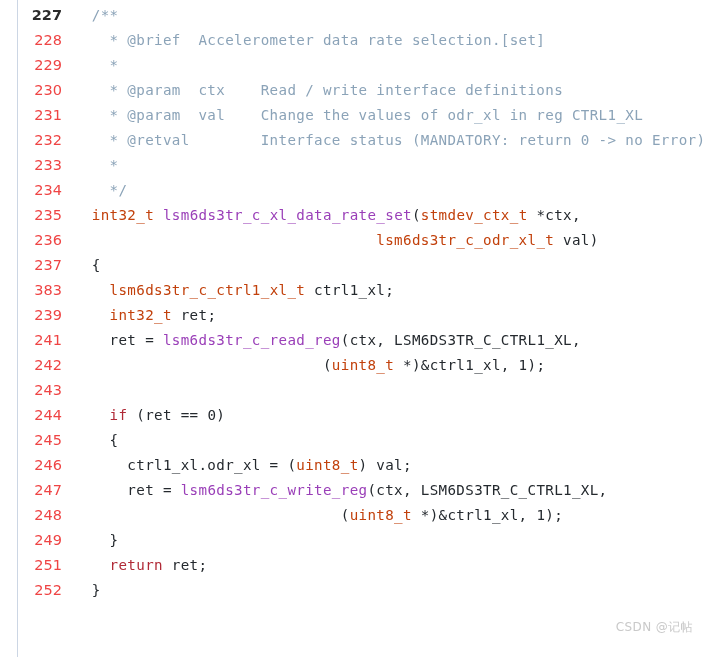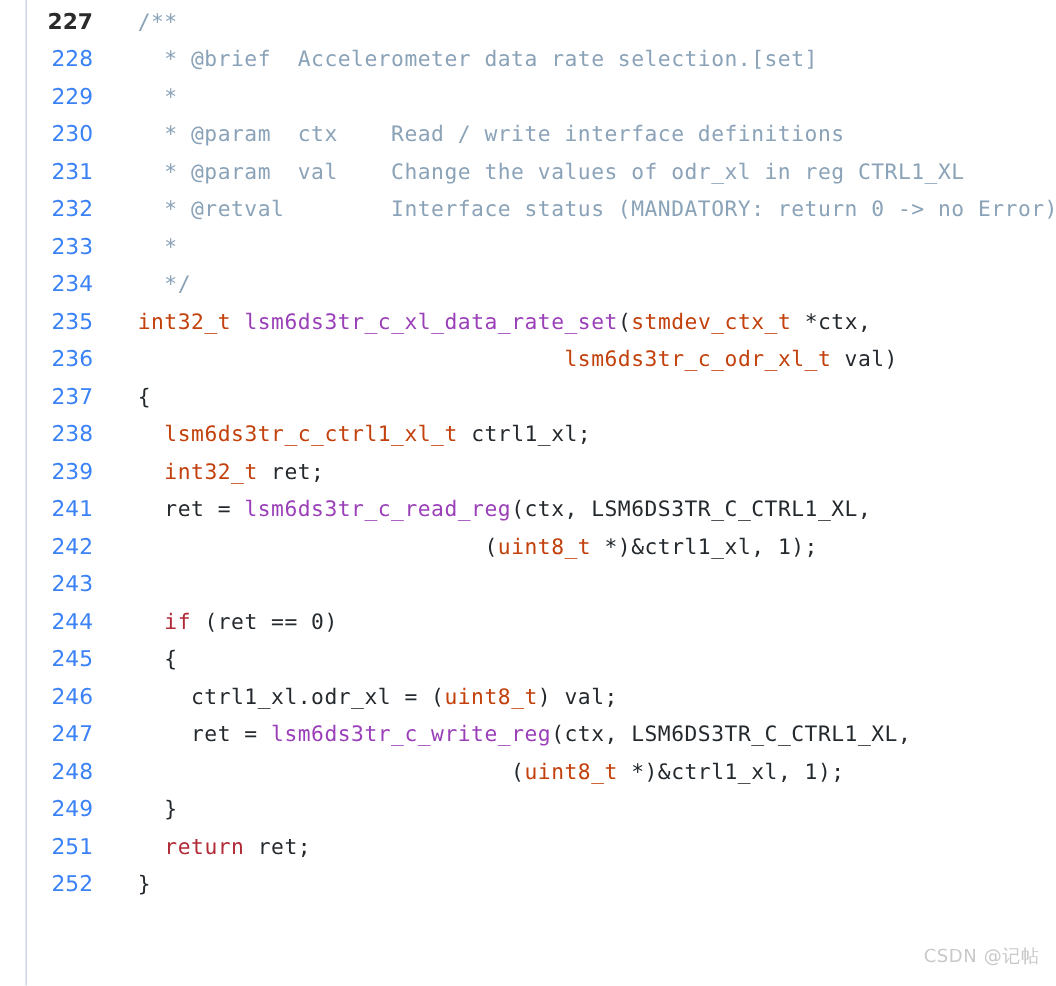--- a/index.html
+++ b/index.html
@@ -50,21 +50,21 @@
   }
 
   .line-number {
     width: 74px;
     min-width: 74px;
     text-align: right;
     padding-right: 12px;
     box-sizing: border-box;
     font-family: "DejaVu Sans", sans-serif;
     font-size: 14.5px;
-    color: #3b82f6;
+    color: #ef4444;
     user-select: none;
   }
   .code-line.current .line-number {
     color: #2b2b2b;
     font-weight: bold;
   }
 
   .line-content {
     flex: 1 1 auto;
     font-family: "DejaVu Sans Mono", monospace;
@@ -80,21 +80,21 @@
   .tok-keyword  { color: #b02a37; }
   .tok-type     { color: #c2410c; }
   .tok-func     { color: #9a3fb8; }
   .tok-plain    { color: #24292e; }
   .tok-number   { color: #24292e; }
   .tok-punct    { color: #24292e; }
 
   #watermark {
     position: absolute;
     right: 11px;
-    bottom: 11px;
+    bottom: 21px;
     font-family: "DejaVu Sans", sans-serif;
     font-size: 12px;
     color: #c9c9c9;
     letter-spacing: 0.4px;
     user-select: none;
   }
 </style>
 </head>
 <body>
 
@@ -107,21 +107,21 @@
       <div class="code-line"><span class="line-number">228</span><span class="line-content"><span class="tok-comment">    * @brief  Accelerometer data rate selection.[set]</span></span></div>
       <div class="code-line"><span class="line-number">229</span><span class="line-content"><span class="tok-comment">    *</span></span></div>
       <div class="code-line"><span class="line-number">230</span><span class="line-content"><span class="tok-comment">    * @param  ctx    Read / write interface definitions</span></span></div>
       <div class="code-line"><span class="line-number">231</span><span class="line-content"><span class="tok-comment">    * @param  val    Change the values of odr_xl in reg CTRL1_XL</span></span></div>
       <div class="code-line"><span class="line-number">232</span><span class="line-content"><span class="tok-comment">    * @retval        Interface status (MANDATORY: return 0 -&gt; no Error).</span></span></div>
       <div class="code-line"><span class="line-number">233</span><span class="line-content"><span class="tok-comment">    *</span></span></div>
       <div class="code-line"><span class="line-number">234</span><span class="line-content"><span class="tok-comment">    */</span></span></div>
       <div class="code-line"><span class="line-number">235</span><span class="line-content"><span class="tok-plain">  </span><span class="tok-type">int32_t</span><span class="tok-plain"> </span><span class="tok-func">lsm6ds3tr_c_xl_data_rate_set</span><span class="tok-punct">(</span><span class="tok-type">stmdev_ctx_t</span><span class="tok-plain"> *ctx,</span></span></div>
       <div class="code-line"><span class="line-number">236</span><span class="line-content"><span class="tok-plain">                                  </span><span class="tok-type">lsm6ds3tr_c_odr_xl_t</span><span class="tok-plain"> val)</span></span></div>
       <div class="code-line"><span class="line-number">237</span><span class="line-content"><span class="tok-punct">  {</span></span></div>
-      <div class="code-line"><span class="line-number">238</span><span class="line-content"><span class="tok-plain">    </span><span class="tok-type">lsm6ds3tr_c_ctrl1_xl_t</span><span class="tok-plain"> ctrl1_xl;</span></span></div>
+      <div class="code-line"><span class="line-number">383</span><span class="line-content"><span class="tok-plain">    </span><span class="tok-type">lsm6ds3tr_c_ctrl1_xl_t</span><span class="tok-plain"> ctrl1_xl;</span></span></div>
       <div class="code-line"><span class="line-number">239</span><span class="line-content"><span class="tok-plain">    </span><span class="tok-type">int32_t</span><span class="tok-plain"> ret;</span></span></div>
       <div class="code-line"><span class="line-number">241</span><span class="line-content"><span class="tok-plain">    ret = </span><span class="tok-func">lsm6ds3tr_c_read_reg</span><span class="tok-plain">(ctx, LSM6DS3TR_C_CTRL1_XL,</span></span></div>
       <div class="code-line"><span class="line-number">242</span><span class="line-content"><span class="tok-plain">                            (</span><span class="tok-type">uint8_t</span><span class="tok-plain"> *)&amp;ctrl1_xl, </span><span class="tok-number">1</span><span class="tok-plain">);</span></span></div>
       <div class="code-line"><span class="line-number">243</span><span class="line-content"><span class="tok-plain"></span></span></div>
       <div class="code-line"><span class="line-number">244</span><span class="line-content"><span class="tok-plain">    </span><span class="tok-keyword">if</span><span class="tok-plain"> (ret == </span><span class="tok-number">0</span><span class="tok-plain">)</span></span></div>
       <div class="code-line"><span class="line-number">245</span><span class="line-content"><span class="tok-punct">    {</span></span></div>
       <div class="code-line"><span class="line-number">246</span><span class="line-content"><span class="tok-plain">      ctrl1_xl.odr_xl = (</span><span class="tok-type">uint8_t</span><span class="tok-plain">) val;</span></span></div>
       <div class="code-line"><span class="line-number">247</span><span class="line-content"><span class="tok-plain">      ret = </span><span class="tok-func">lsm6ds3tr_c_write_reg</span><span class="tok-plain">(ctx, LSM6DS3TR_C_CTRL1_XL,</span></span></div>
       <div class="code-line"><span class="line-number">248</span><span class="line-content"><span class="tok-plain">                              (</span><span class="tok-type">uint8_t</span><span class="tok-plain"> *)&amp;ctrl1_xl, </span><span class="tok-number">1</span><span class="tok-plain">);</span></span></div>
       <div class="code-line"><span class="line-number">249</span><span class="line-content"><span class="tok-punct">    }</span></span></div>

